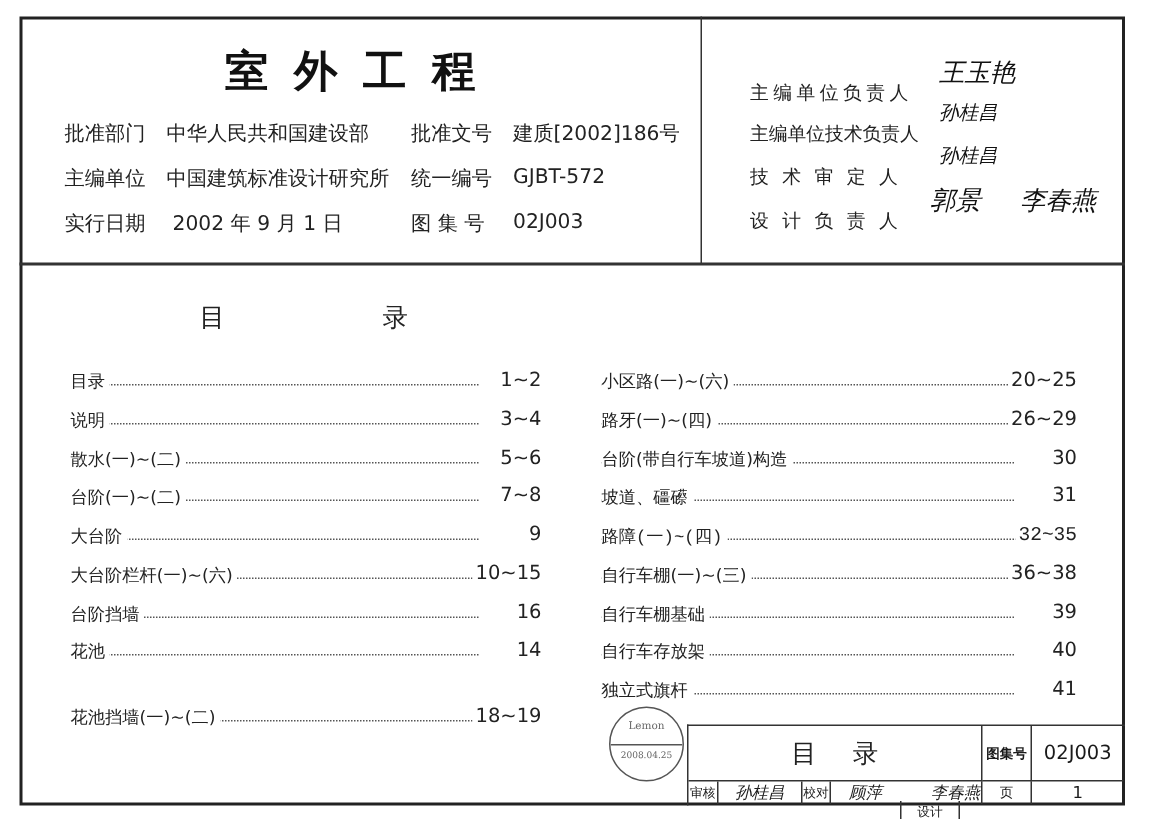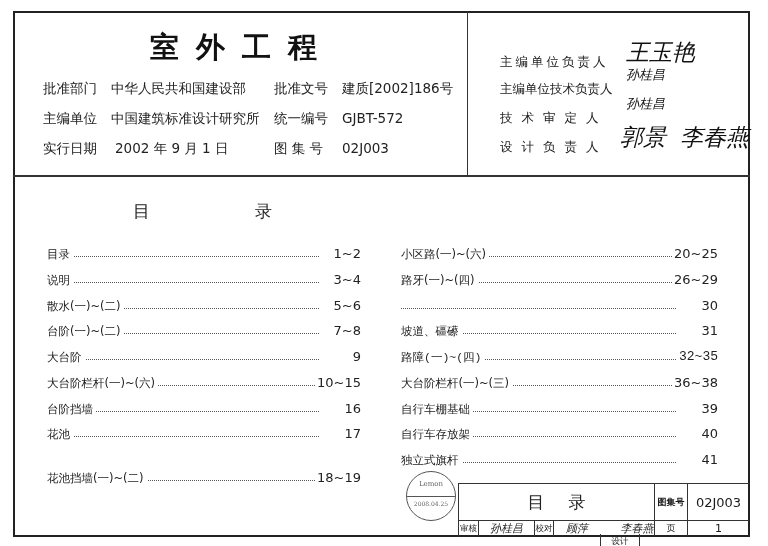--- a/index.html
+++ b/index.html
@@ -14,21 +14,21 @@
 
     .big-title { position: absolute; left: 150px; top: 28px; font-size: 29px; font-weight: bold;
                  letter-spacing: 17px; color: #111; }
     .meta-row { position: absolute; font-size: 13.5px; color: #222; white-space: nowrap; }
     .meta-row span { position: absolute; top: 0; }
 
     .sig-row { position: absolute; left: 500px; font-size: 12.5px; color: #222; white-space: nowrap; }
     .sig-label { display: inline-block; margin-top: 12px; }
     .sig-label.spaced { letter-spacing: 9px; }
     .sig-hand { position: absolute; font-family: "DejaVu Serif", serif; font-style: italic;
-                font-size: 23px; color: #111; }
+                font-size: 17px; color: #111; }
 
     .toc-title { position: absolute; top: 200px; font-size: 17px; color: #222; }
 
     .toc-item { position: absolute; height: 16px; font-size: 11.5px; color: #222; }
     .toc-item .label { position: absolute; left: 0; top: 0; background: #fff; padding-right: 3px; white-space: nowrap; z-index: 2; }
     .toc-item .dots { position: absolute; left: 0; right: 42px; top: 9px; border-bottom: 1.3px dotted #555; z-index: 1; }
     .toc-item .page { position: absolute; right: 0; top: -1px; font-size: 13px; background: #fff; padding-left: 2px; z-index: 2; }
 
     .stamp { position: absolute; left: 406px; top: 471px; width: 50px; height: 50px;
              border: 1.3px solid #555; border-radius: 50%; box-sizing: border-box; overflow: hidden; }
@@ -132,55 +132,56 @@
     <span class="page">10~15</span>
   </div>
 <div class="toc-item" style="left:47px; top:402px; width:314px;">
     <span class="dots"></span>
     <span class="label">台阶挡墙</span>
     <span class="page">16</span>
   </div>
 <div class="toc-item" style="left:47px; top:427px; width:314px;">
     <span class="dots"></span>
     <span class="label">花池</span>
-    <span class="page">17</span>
+    <span class="page">14</span>
   </div>
 <div class="toc-item" style="left:47px; top:451px; width:314px;margin-top:20px;">
     <span class="dots" style="right:36px;"></span>
     <span class="label">花池挡墙(一)~(二)</span>
     <span class="page">18~19</span>
   </div>
 
 <div class="toc-item" style="left:401px; top:247px; width:317px;">
     <span class="dots" style="right:36px;"></span>
     <span class="label">小区路(一)~(六)</span>
     <span class="page">20~25</span>
   </div>
 <div class="toc-item" style="left:401px; top:273px; width:317px;">
     <span class="dots" style="right:36px;"></span>
     <span class="label">路牙(一)~(四)</span>
     <span class="page">26~29</span>
   </div>
 <div class="toc-item" style="left:401px; top:299px; width:317px;">
     <span class="dots"></span>
+    <span class="label">台阶(带自行车坡道)构造</span>
     <span class="page">30</span>
   </div>
 <div class="toc-item" style="left:401px; top:324px; width:317px;">
     <span class="dots"></span>
     <span class="label">坡道、礓礤</span>
     <span class="page">31</span>
   </div>
 <div class="toc-item" style="left:401px; top:350px; width:317px;font-family:Liberation Mono, monospace;">
     <span class="dots" style="right:36px;"></span>
     <span class="label">路障(一)~(四)</span>
     <span class="page">32~35</span>
   </div>
 <div class="toc-item" style="left:401px; top:376px; width:317px;">
     <span class="dots" style="right:36px;"></span>
-    <span class="label">大台阶栏杆(一)~(三)</span>
+    <span class="label">自行车棚(一)~(三)</span>
     <span class="page">36~38</span>
   </div>
 <div class="toc-item" style="left:401px; top:402px; width:317px;">
     <span class="dots"></span>
     <span class="label">自行车棚基础</span>
     <span class="page">39</span>
   </div>
 <div class="toc-item" style="left:401px; top:427px; width:317px;">
     <span class="dots"></span>
     <span class="label">自行车存放架</span>

